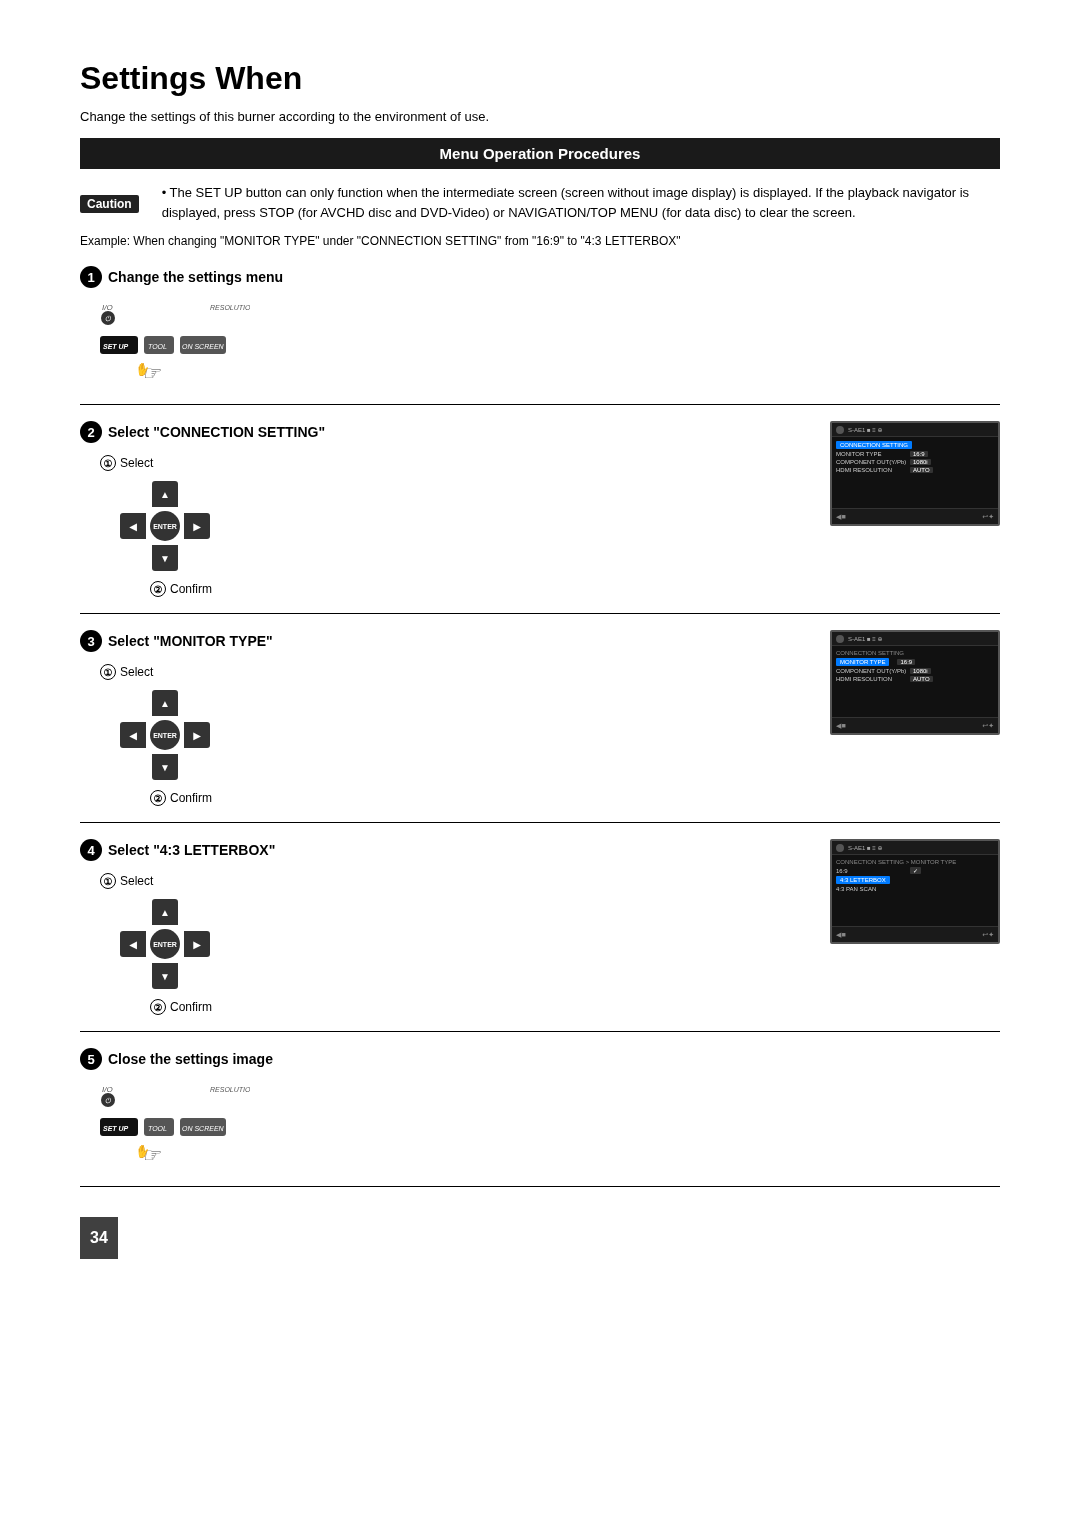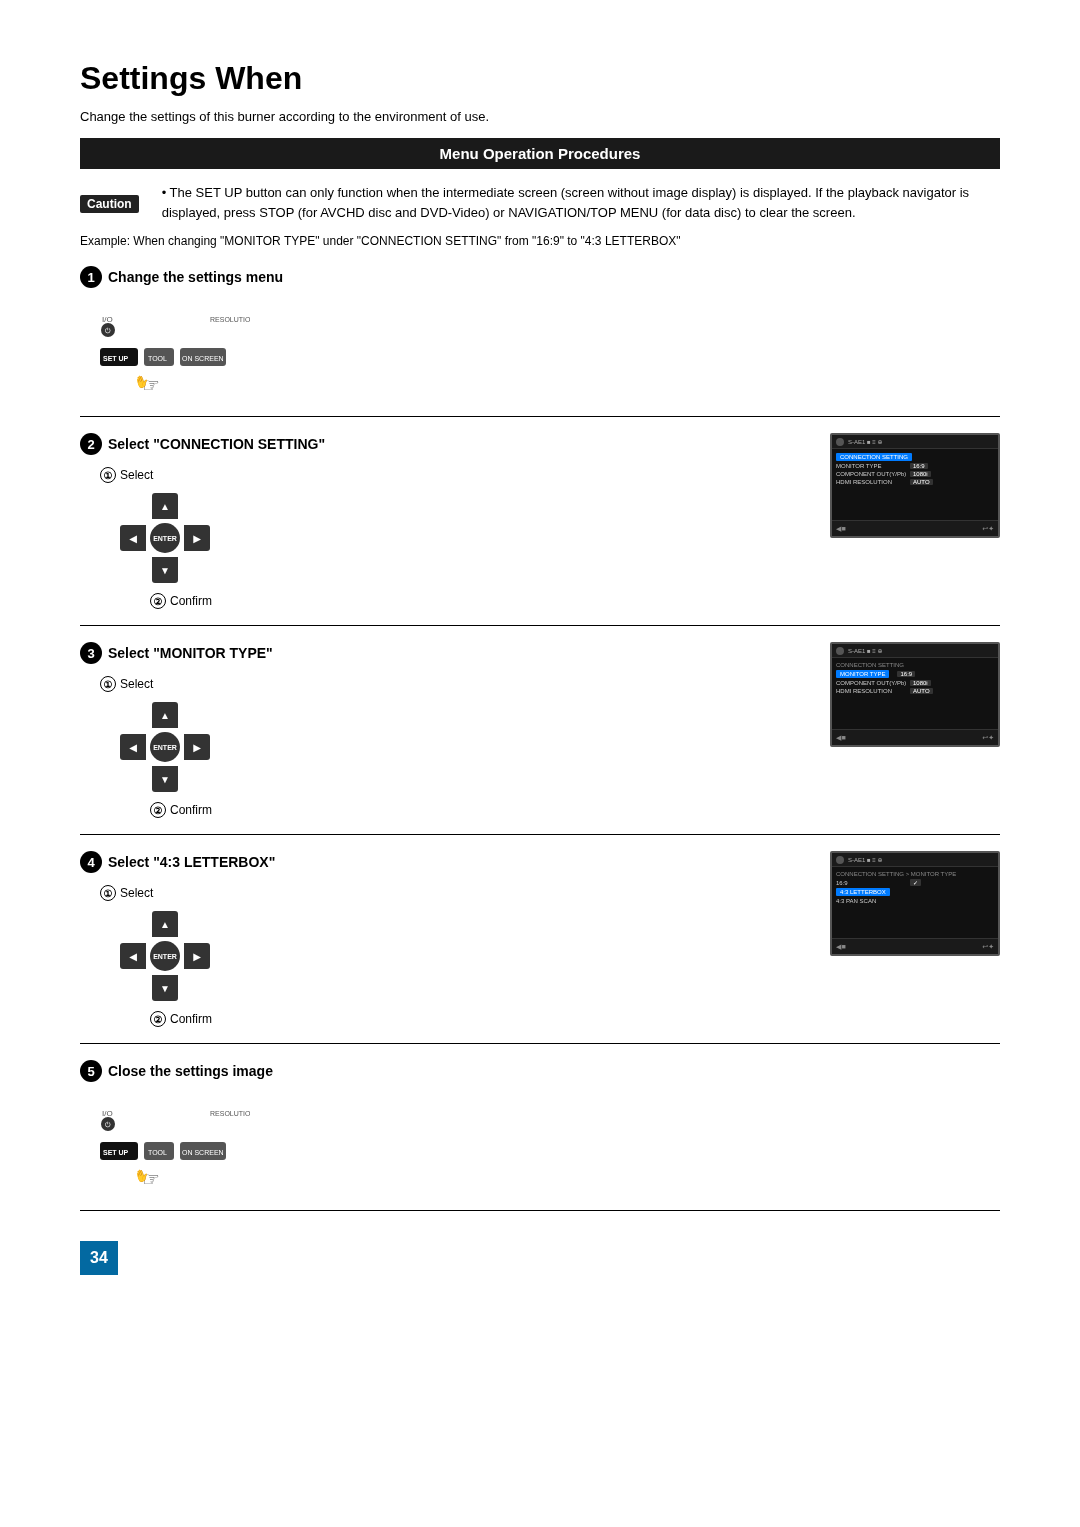--- a/index.html
+++ b/index.html
@@ -87,21 +87,22 @@
       color: #fff;
       border-radius: 50%;
       font-size: 13px;
       font-weight: bold;
       flex-shrink: 0;
     }
     
     .remote-area {
       display: flex;
       margin-left: 20px;
-      margin-top: 16px;
+      margin-top: 4px;
+      font-style: italic;
     }
     
     .dpad-container {
       display: flex;
       flex-direction: column;
       align-items: center;
       margin: 4px 0;
       position: relative;
       width: 90px;
       height: 90px;
@@ -243,26 +244,26 @@
       border: none;
       border-top: 1.5px solid #000;
       margin: 16px 0;
     }
     .page-number-bar {
       display: flex;
       align-items: center;
       margin-top: 30px;
     }
     .page-number-box {
-      background: #0369a1;
+      background: #404040;
       color: #fff;
       font-size: 16px;
       font-weight: bold;
       width: 38px;
-      height: 34px;
+      height: 42px;
       display: flex;
       align-items: center;
       justify-content: center;
       margin-right: 10px;
     }
     .step-content-row {
       display: flex;
       align-items: flex-start;
       width: 100%;
       gap: 0;

